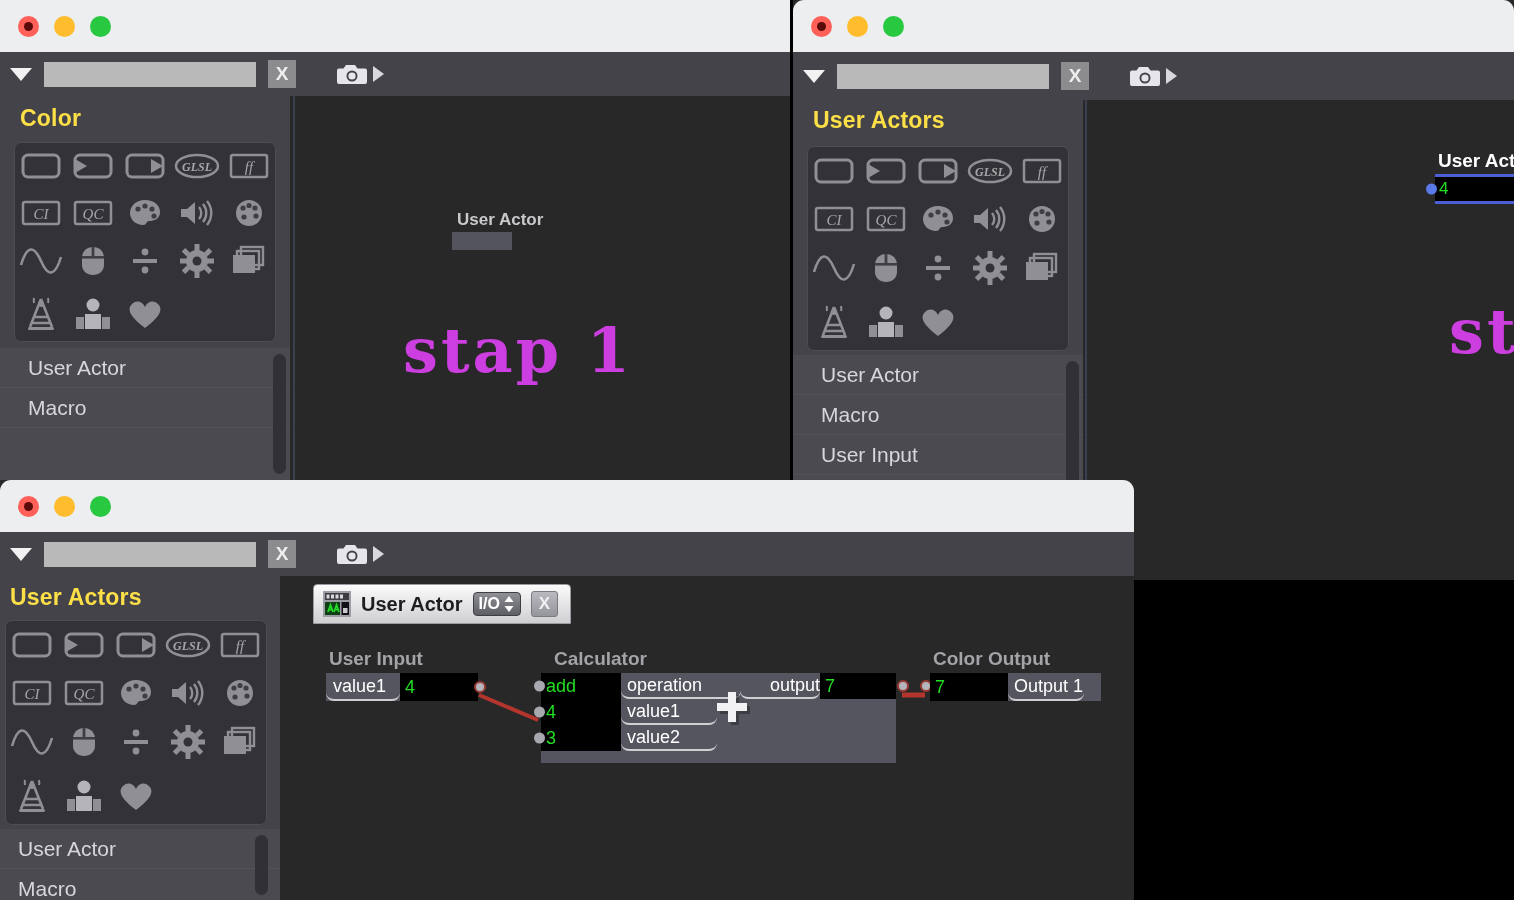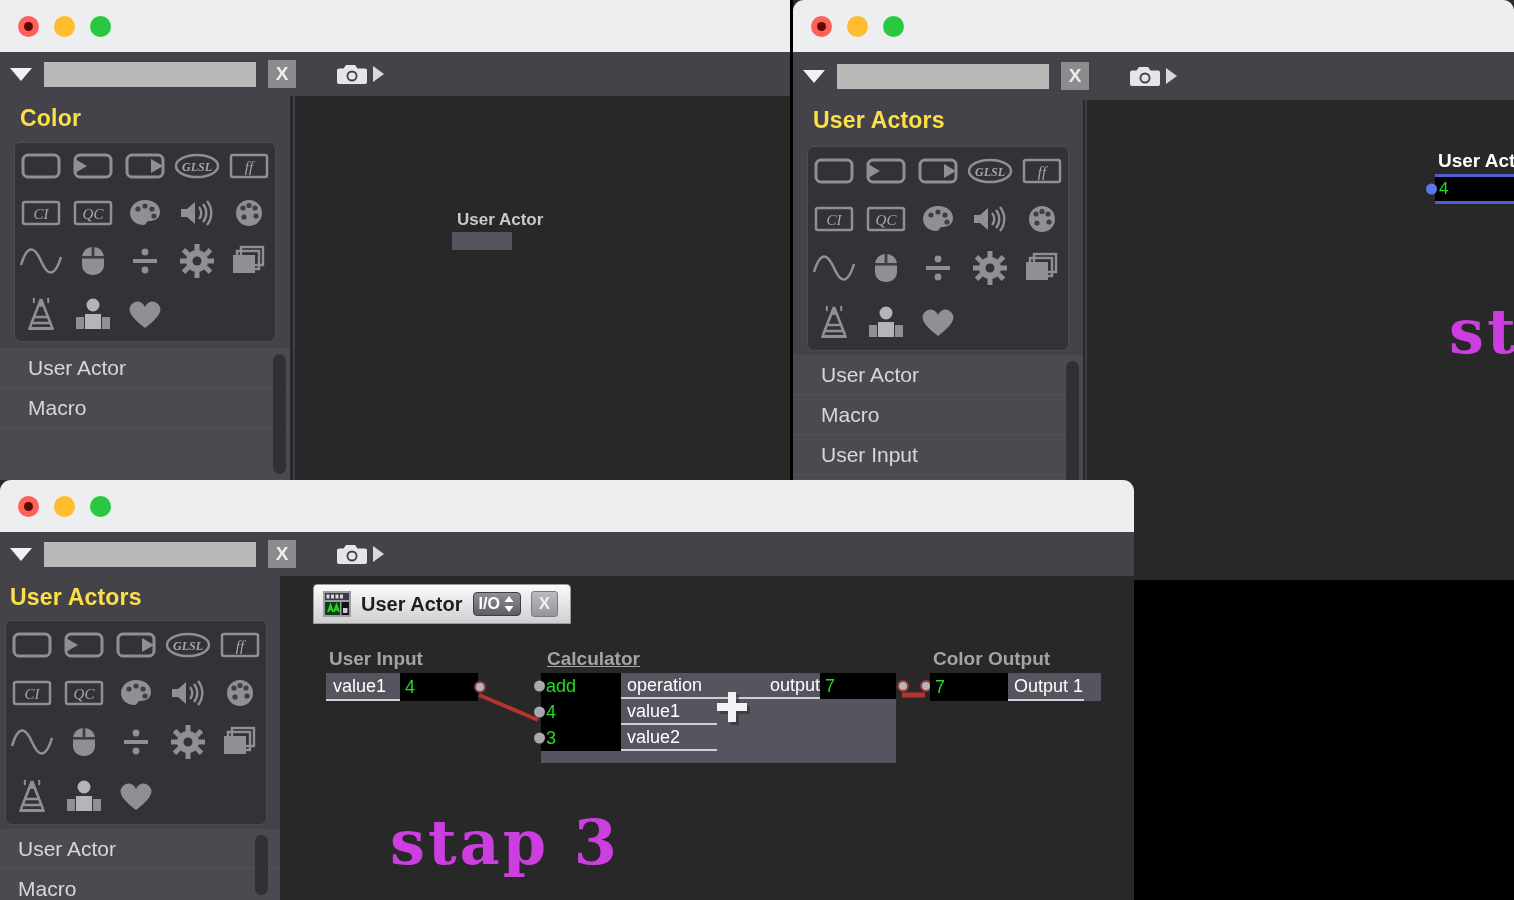--- a/index.html
+++ b/index.html
@@ -119,20 +119,21 @@
   .gnode { position: absolute; background: #55555f; }
   .grow { display: flex; align-items: stretch; height: 26px; position: relative; }
   .gval {
     background: #000000; color: #22dd22; font-size: 18px;
     display: flex; align-items: center; padding-left: 5px; white-space: nowrap;
   }
   .glabel {
     color: #ffffff; font-size: 18px; display: flex; align-items: flex-end;
     white-space: nowrap; border-bottom: 2px solid #cfcfd4; padding-bottom: 0px;
     line-height: 1;
+    border-radius: 8px;
   }
   .inport {
     position: absolute; left: -12px; top: 50%; transform: translateY(-50%);
     width: 11px; height: 11px; border-radius: 50%; background: #a8a8b0;
   }
   .gtitle {
     position: absolute; color: #a3a3a8; font-weight: bold; font-size: 19px;
     white-space: nowrap;
   }
   .conn-dot {
@@ -306,20 +307,21 @@
         <div class="list-item" style="height:40px; padding-left:28px; font-size:21px;">
           <span>Macro</span>
         </div>
         <div class="scrollbar" style="height:120px;"></div>
       </div>
     </div>
 
     <div class="canvas" style="left:293px; top:96px; width:497px; height:384px; border-left:2px solid #3a4050;">
       <div class="node-title" style="position:absolute; left:162px; top:114px;">User Actor</div>
       <div class="node-stub" style="position:absolute; left:157px; top:136px; width:60px; height:18px;"></div>
+      <div class="stap" style="left:108px; top:218px; font-size:62px;">stap 1</div>
     </div>
   </div>
 
   <div class="window" style="left:793px; top:0px; width:721px; height:580px; background:#282829;">
 
     <div class="titlebar rounded">
       <div class="dot red"></div>
       <div class="dot yellow"></div>
       <div class="dot green"></div>
     </div>
@@ -637,21 +639,21 @@
 
       <div class="gtitle" style="left:44px; top:24px;">User Input</div>
       <div class="gnode" style="left:41px; top:49px; width:152px; height:28px;">
         <div class="grow" style="height:28px;">
           <div class="glabel" style="width:74px; padding-left:7px; align-items:center;">value1</div>
           <div class="gval" style="width:78px;">4</div>
         </div>
       </div>
       <div class="conn-dot" style="left:189px; top:57px;"></div>
 
-      <div class="gtitle" style="left:262px; top:24px;text-decoration:underline;">Calculator</div>
+      <div class="gtitle" style="left:269px; top:24px;">Calculator</div>
       <div class="gnode" style="left:256px; top:49px; width:355px; height:90px;">
         <div class="grow">
           <div class="inport" style="left:-7px;"></div>
           <div class="gval" style="width:80px;">add</div>
           <div class="glabel" style="width:120px; padding-left:6px; align-items:center;">operation</div>
         </div>
         <div class="grow">
           <div class="inport" style="left:-7px;"></div>
           <div class="gval" style="width:80px;">4</div>
           <div class="glabel" style="width:96px; padding-left:6px; align-items:center;">value1</div>
@@ -676,17 +678,16 @@
 
       <div class="gtitle" style="left:648px; top:24px;">Color Output</div>
       <div class="conn-dot" style="left:635px; top:56px;"></div>
       <div class="gnode" style="left:645px; top:49px; width:171px; height:28px;">
         <div class="grow" style="height:28px;">
           <div class="gval" style="width:78px;">7</div>
           <div class="glabel" style="width:76px; padding-left:6px; align-items:center;">Output 1</div>
         </div>
       </div>
 
-      <div class="stap" style="left:105px; top:182px; font-size:62px;">stap 3</div>
     </div>
   </div>
 
 </div>
 
 </body></html>

